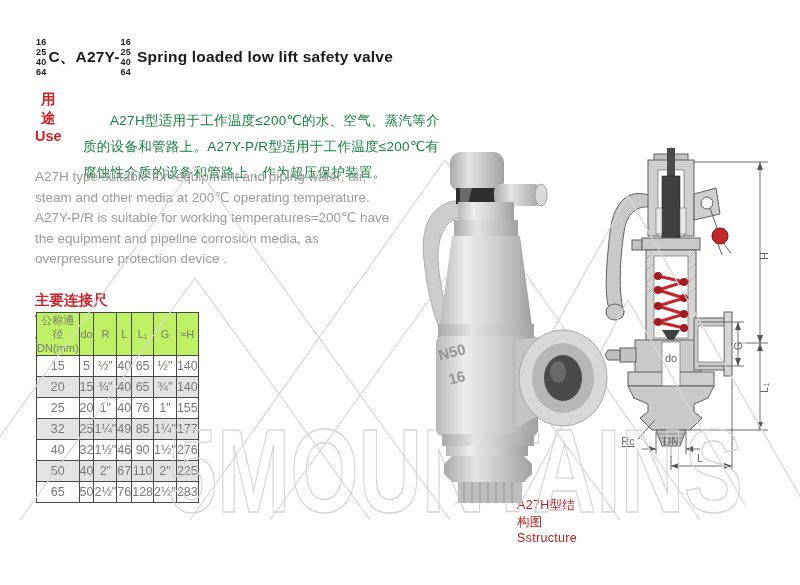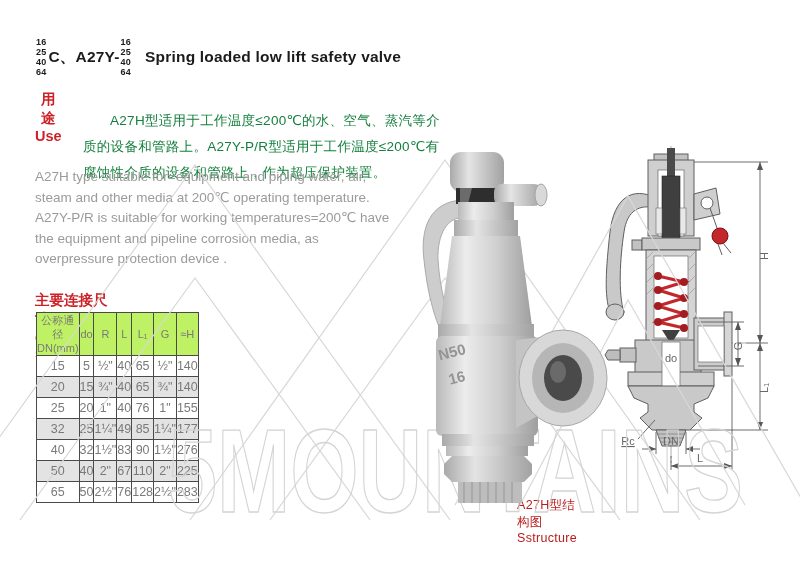--- a/index.html
+++ b/index.html
@@ -7,21 +7,21 @@
         font-family:"Liberation Sans","DejaVu Sans",sans-serif;}
   .layer{position:absolute;left:0;top:0;}
   .content{z-index:1;}
   .watermark{z-index:2;pointer-events:none;}
   .photo-layer{z-index:3;}
 
   .title-row{position:absolute;left:35px;top:37px;display:flex;align-items:center;
              font-weight:bold;font-size:15.5px;color:#1b1b1b;white-space:nowrap;letter-spacing:.2px;}
   .stack{display:inline-flex;flex-direction:column;align-items:flex-start;
          font-size:9px;line-height:10px;margin:0 2px 0 1px;font-weight:bold;color:#1b1b1b;}
-  .title-en{margin-left:12px;}
+  .title-en{margin-left:4px;}
 
   .sec-head{position:absolute;left:35px;font-weight:bold;font-size:14.5px;color:#cc2128;}
   .sec-use{top:90px;text-align:center;}
   .sec-main{top:291px;}
 
   .para-zh{position:absolute;left:35px;top:108px;width:360px;font-size:13.5px;color:#15803d;
            line-height:26px;text-indent:2em;letter-spacing:.3px;margin-left:48px;}
   .para-en{position:absolute;left:35px;top:167px;width:366px;font-size:13.5px;color:#9b9b9b;
            line-height:20.5px;}
 
@@ -116,21 +116,21 @@
             <td>1¼"</td>
             <td>49</td>
             <td>85</td>
             <td>1¼"</td>
             <td>177</td>
           </tr>
           <tr>
             <td>40</td>
             <td>32</td>
             <td>1½"</td>
-            <td>83</td>
+            <td>46</td>
             <td>90</td>
             <td>1½"</td>
             <td>276</td>
           </tr>
           <tr class="alt">
             <td>50</td>
             <td>40</td>
             <td>2"</td>
             <td>67</td>
             <td>110</td>

